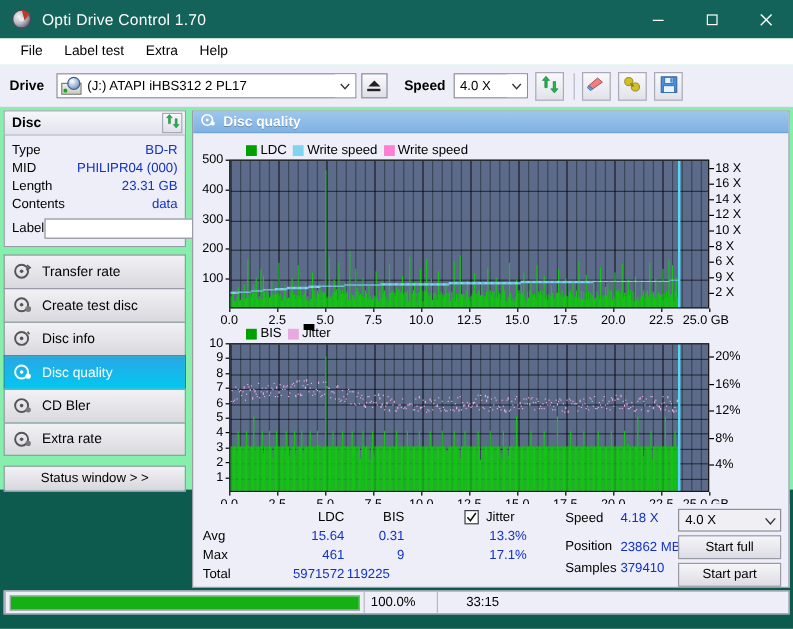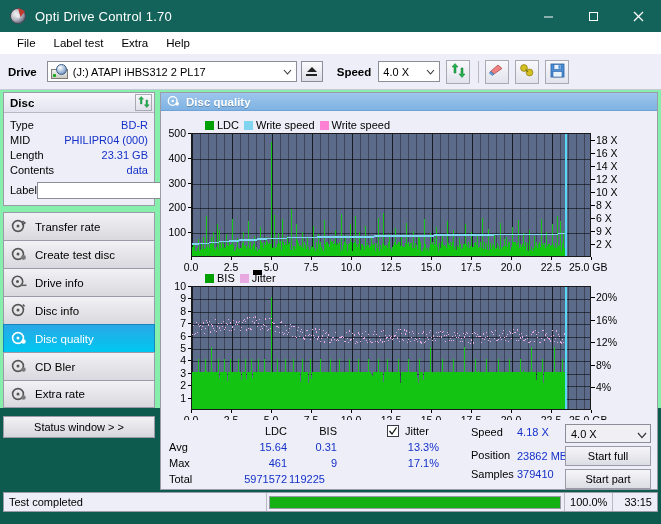--- a/index.html
+++ b/index.html
@@ -350,30 +350,20 @@
       </div>
       <div class="navitem">
         <span class="ico">
           <svg width="16" height="14" viewBox="0 0 16 14">
               <circle cx="7" cy="7" r="5.4" fill="none" stroke="#555" stroke-width="1.6"></circle>
               <circle cx="7" cy="7" r="1.5" fill="#555"></circle>
               <circle cx="12.5" cy="10.5" r="2.4" fill="#7a7a7a"></circle>
             </svg>
         </span>
         <span>Create test disc</span>
-      </div>
-      <div class="navitem">
-        <span class="ico">
-          <svg width="16" height="14" viewBox="0 0 16 14">
-              <circle cx="6.5" cy="6.5" r="5.2" fill="none" stroke="#555" stroke-width="1.6"></circle>
-              <circle cx="6.5" cy="6.5" r="1.5" fill="#555"></circle>
-              <rect x="10" y="9.5" width="5.5" height="1.6" fill="#666"></rect>
-            </svg>
-        </span>
-        <span>Drive info</span>
       </div>
       <div class="navitem">
         <span class="ico">
           <svg width="16" height="14" viewBox="0 0 16 14">
               <circle cx="7" cy="7" r="5.4" fill="none" stroke="#555" stroke-width="1.6"></circle>
               <circle cx="7" cy="7" r="1.5" fill="#555"></circle>
               <path d="M12 1.5 L13.5 3.5" stroke="#555" stroke-width="1.4"></path>
             </svg>
         </span>
         <span>Disc info</span>
@@ -2312,21 +2302,20 @@
         <svg width="10" height="7" viewBox="0 0 10 7">
             <polyline points="1,1 5,5.6 9,1" fill="none" stroke="#333" stroke-width="1.2"></polyline>
           </svg>
       </span>
     </div>
     <div class="btn-std" style="left:404px;top:26px;width:86px;height:20px;">Start full</div>
     <div class="btn-std" style="left:404px;top:49px;width:86px;height:20px;">Start part</div>
   </div>
 
   <div class="statusbar">
-    <div class="sb-cell" style="width:340px;padding-left:5px;">Test completed</div>
     <div class="sb-sep"></div>
     <div class="progress" id="progbar" style="width:292px;margin:0 3px;">
       <div class="fill" id="progfill" style="width: 100%;"></div>
     </div>
     <div class="sb-sep"></div>
     <div class="sb-cell" style="width:60px;padding-left:5px;">100.0%</div>
     <div class="sb-sep"></div>
     <div class="sb-cell" style="width:56px;justify-content:flex-end;padding-right:5px;">33:15</div>
   </div>
 

